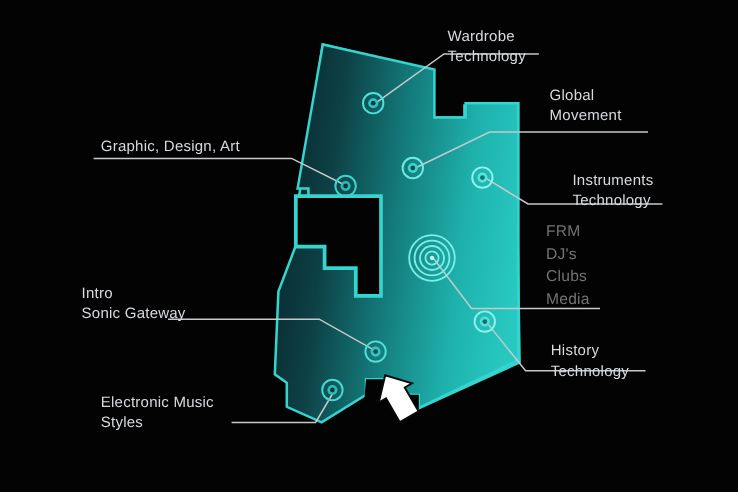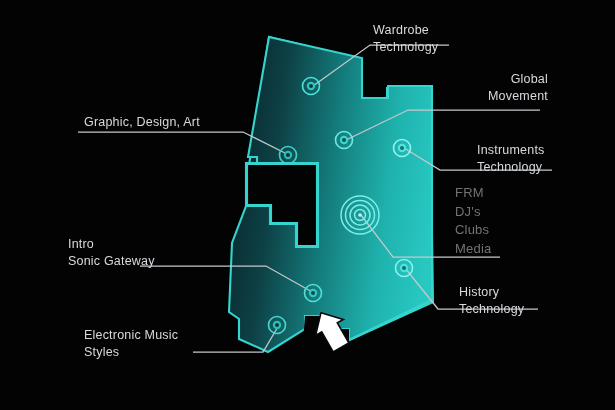--- a/index.html
+++ b/index.html
@@ -239,21 +239,21 @@
       </g>
 
     </g>
   </svg>
 
   <div class="label right" style="left:373px; top:22px;">
     <span class="ln">Wardrobe</span>
     <span class="ln">Technology</span>
   </div>
 
-  <div class="label right" style="left:488px; top:71px;text-align:right;">
+  <div class="label right" style="left:458px; top:71px;">
     <span class="ln">Global</span>
     <span class="ln">Movement</span>
   </div>
 
   <div class="label leftal" style="left:84px; top:114px;">
     <span class="ln">Graphic, Design, Art</span>
   </div>
 
   <div class="label right" style="left:477px; top:142px;">
     <span class="ln">Instruments</span>

